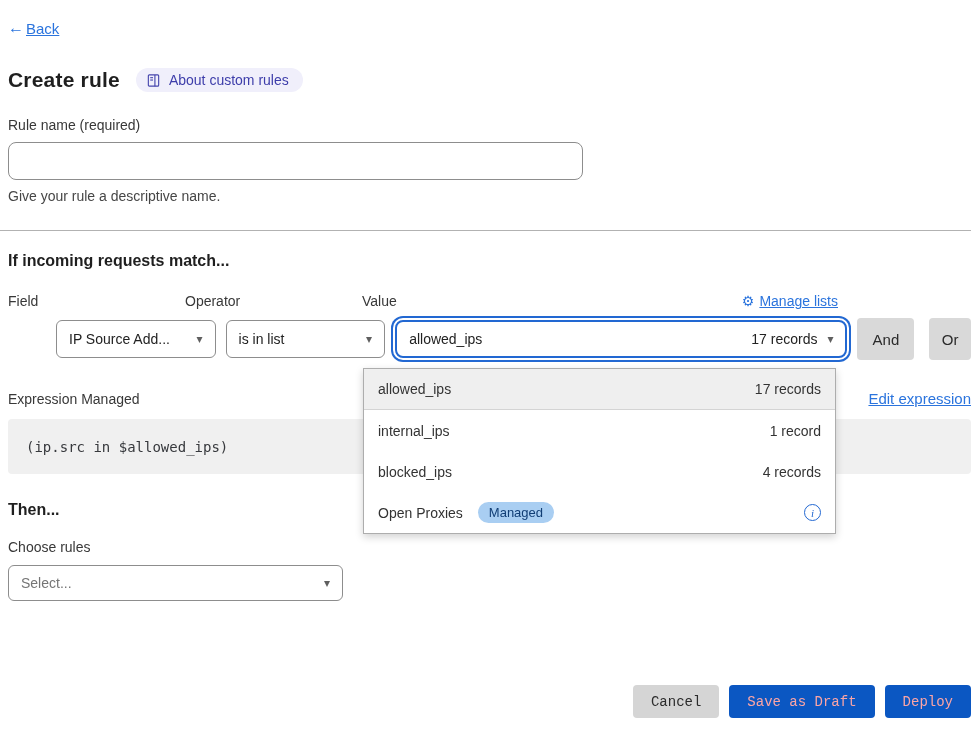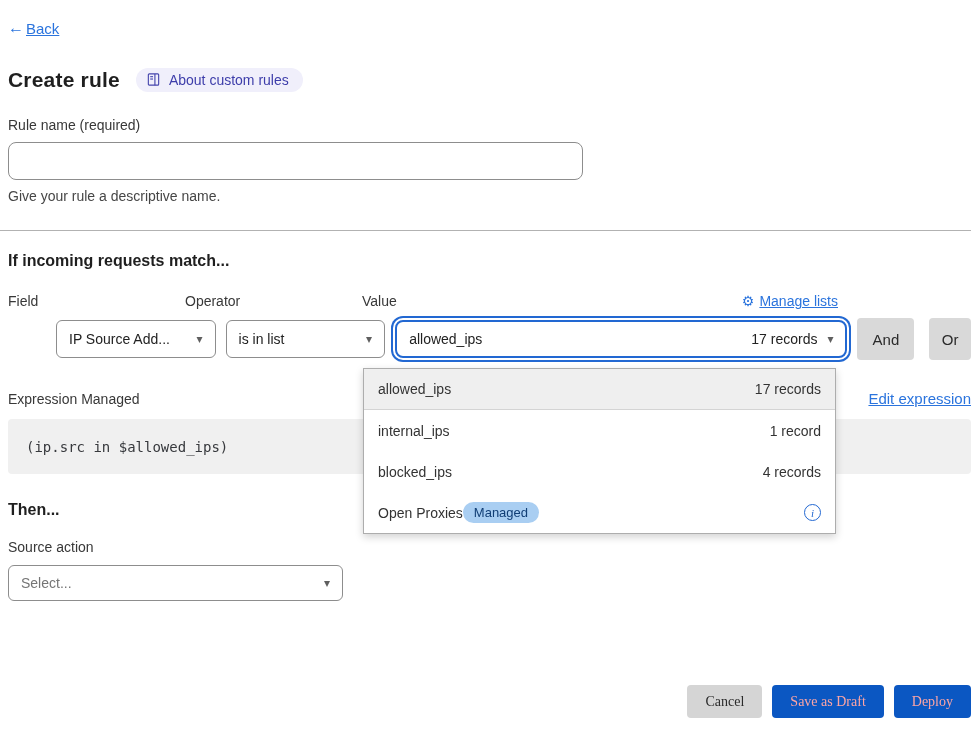--- a/index.html
+++ b/index.html
@@ -14,21 +14,21 @@
   
   .back-row { display: flex; align-items: center; }
   .back-row a { color: #2b74dd; text-decoration: none; font-size: 15px; display: inline-flex; align-items: center; }
   .back-arrow { font-size: 16px; margin-right: 2px; }
   .back-text { text-decoration: underline; }
 
   
   .title-row { display: flex; align-items: center; margin-top: 31px; gap: 16px; }
   .page-title { font-size: 21px; font-weight: bold; color: #1f1f1f; letter-spacing: .2px; }
   .about-badge {
-    display: inline-flex; align-items: flex-start; gap: 8px;
+    display: inline-flex; align-items: center; gap: 8px;
     background: #f0effb; color: #3d3daa;
     border-radius: 13px; padding: 4px 14px 4px 10px;
     font-size: 14px; cursor: pointer;
   }
   .book-icon { display: inline-flex; }
 
   
   .field-label { font-size: 14px; color: #383838; margin-top: 25px; }
   .rule-name-input {
     margin-top: 9px; width: 575px; height: 38px;
@@ -81,21 +81,21 @@
     position: absolute; left: 363px; top: 368px; width: 473px;
     background: #fff; border: 1px solid #adadad;
     box-shadow: 0 3px 8px rgba(0,0,0,.18); z-index: 20;
   }
   .dropdown-item {
     height: 41px; display: flex; align-items: center; justify-content: space-between;
     padding: 0 14px; font-size: 14px; color: #333; cursor: pointer;
   }
   .dropdown-item.selected { background: #efefef; border-bottom: 1px solid #d4d4d4; }
   .dd-records { color: #333; }
-  .dd-left { display: flex; align-items: center; gap: 0; }
+  .dd-left { display: flex; align-items: center; gap: 15px; }
   .managed-badge {
     background: #a9cef2; color: #113e75; border-radius: 11px;
     padding: 3px 11px; font-size: 13px;
   }
   .info-icon {
     width: 17px; height: 17px; border: 1.5px solid #2268d2; border-radius: 50%;
     color: #2268d2; font-size: 11px; font-family: "Liberation Serif", serif; font-style: italic;
     display: inline-flex; align-items: center; justify-content: center; cursor: pointer;
   }
 
@@ -112,21 +112,21 @@
 
   
   .then-heading { margin-top: 27px; }
   .action-label { margin-top: 20px; }
   .sel-action { width: 335px; height: 36px; margin-top: 10px; color: #757575; gap: 21px; }
 
   
   .footer-row { position: absolute; right: 8px; bottom: 21px; display: flex; gap: 10px; }
   .btn {
     height: 33px; border: none; border-radius: 4px; font-size: 14px;
-    padding: 0 18px; cursor: pointer; font-family: Liberation Serif, serif;
+    padding: 0 18px; cursor: pointer; font-family: Liberation Mono, monospace;
   }
   .btn-gray { background: #d5d5d5; color: #2b2b2b; }
   .btn-blue { background: #0b57c2; color: #fca5a5; }
 </style>
 </head>
 <body>
 
 <div class="page">
 
   
@@ -199,21 +199,21 @@
   <div class="expr-row">
     <span class="expr-label">Expression Managed</span>
     <a href="#" class="edit-link">Edit expression</a>
   </div>
   <div class="expr-block">
     <span class="expr-code">(ip.src in $allowed_ips)</span>
   </div>
 
   
   <div class="section-heading then-heading">Then...</div>
-  <div class="field-label action-label">Source action</div>
+  <div class="field-label action-label">Choose rules</div>
   <div class="select-box sel-action">
     <span>Select...</span>
     <span class="chevron">▾</span>
   </div>
 
   
   <div class="footer-row">
     <button class="btn btn-gray">Cancel</button>
     <button class="btn btn-blue">Save as Draft</button>
     <button class="btn btn-blue">Deploy</button>

